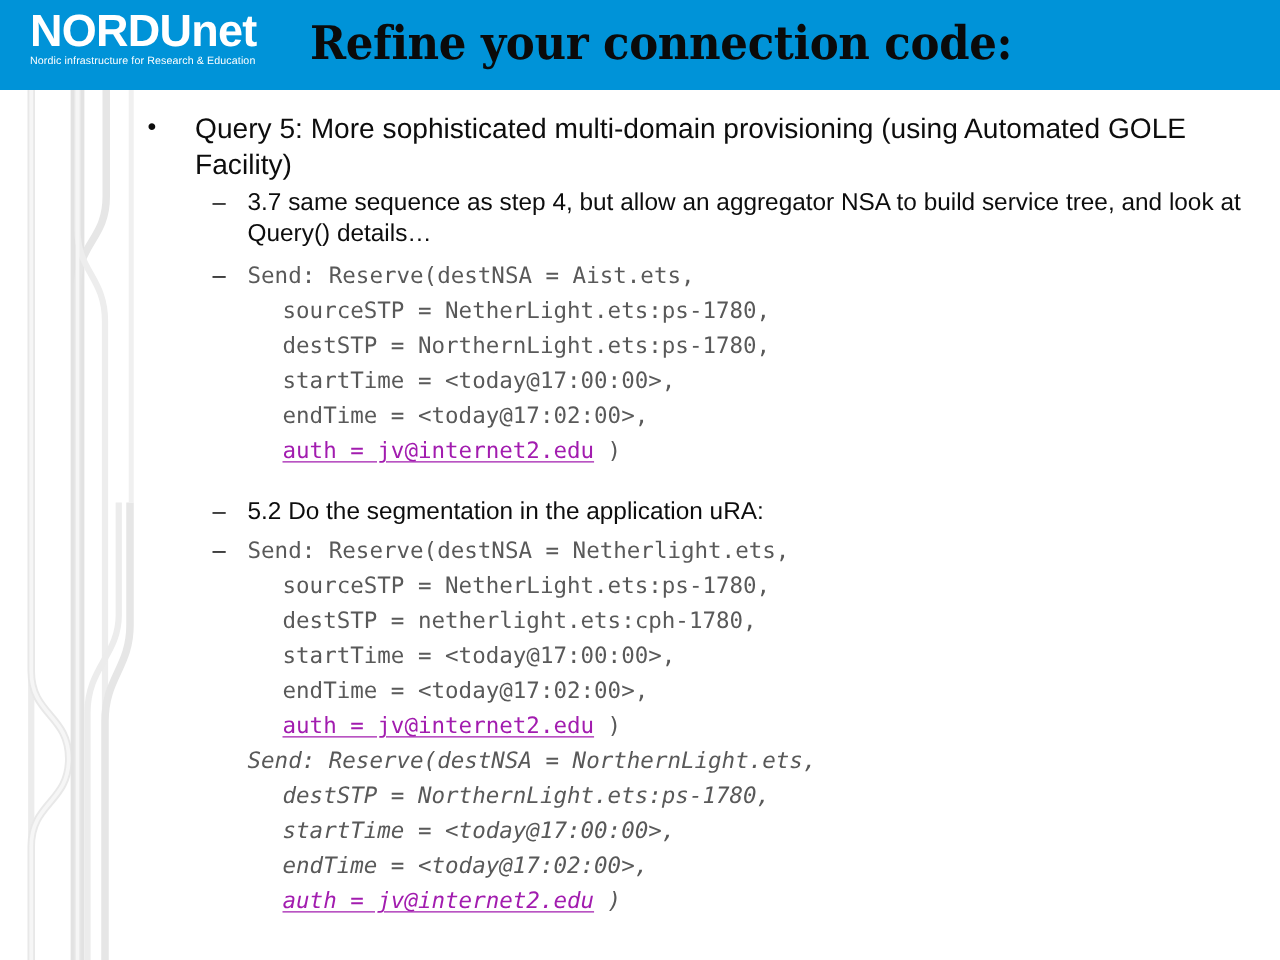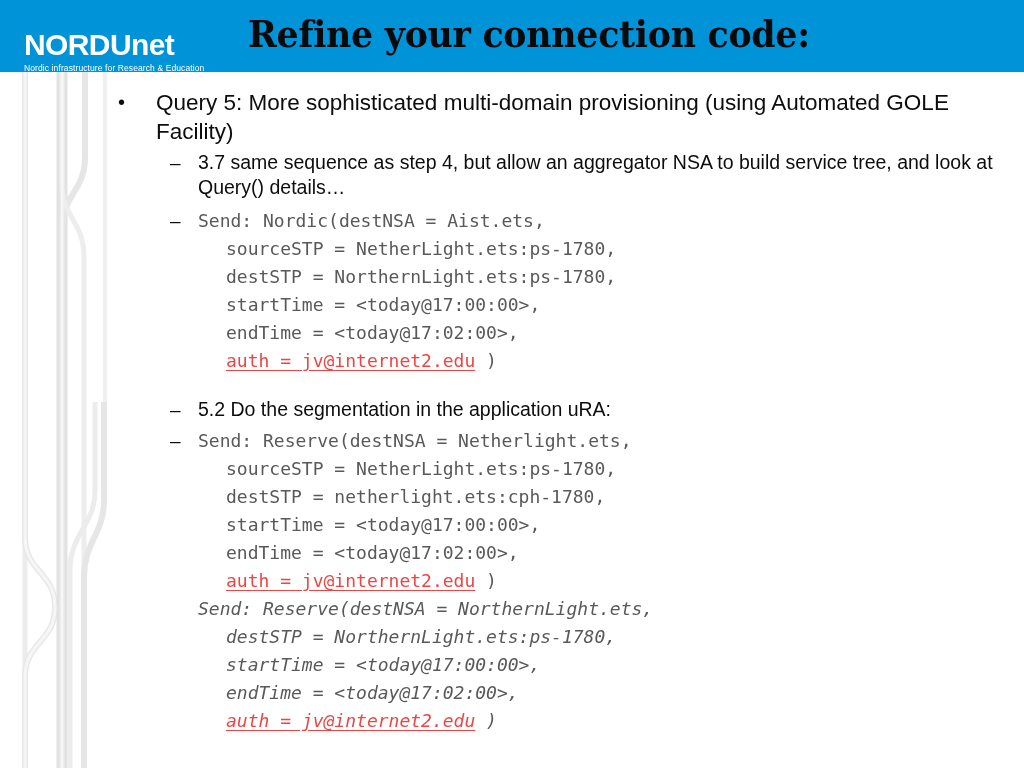--- a/index.html
+++ b/index.html
@@ -26,26 +26,25 @@
     background: #0093d8;
     overflow: hidden;
   }
   #logo-block {
     position: absolute;
     left: 24px; top: 8px;
     width: 200px;
   }
   #logo-wordmark {
     font-family: "Liberation Sans", sans-serif;
-    font-size: 30px;
+    font-size: 36px;
     line-height: 34px;
     color: #ffffff;
     letter-spacing: -0.6px;
     white-space: nowrap;
-    margin-top: 20px;
   }
   #logo-wordmark .bold { font-weight: bold; }
   #logo-wordmark .light { font-weight: bold; }
   #logo-tagline {
     font-family: "Liberation Sans", sans-serif;
     font-size: 8.5px;
     font-weight: normal;
     color: #ffffff;
     letter-spacing: 0.1px;
     margin-top: 1px;
@@ -153,21 +152,21 @@
   }
   .code-line .txt {
     display: inline-block;
     margin-left: 28px;
     white-space: pre;
   }
   .code-line.cont .txt { margin-left: 56px; }
   .code-line.nodash .txt { margin-left: 28px; }
 
   .link {
-    color: #ef4444;
+    color: #a21caf;
     text-decoration: underline;
     text-underline-offset: 3px;
   }
   .tail {
     color: #595959;
     text-decoration: none;
   }
 </style>
 </head>
 <body>
@@ -219,21 +218,21 @@
       <span class="marker">•</span>
       <span class="body">Query 5:  More sophisticated multi-domain provisioning (using Automated GOLE Facility)</span>
     </div>
 
     <div class="bullet-l2" style="top:78px;">
       <span class="marker">–</span>
       <span class="body">3.7 same sequence as step 4, but allow an aggregator NSA to build service tree, and look at Query() details…</span>
     </div>
 
     <div class="code-block" id="code-block-1" style="top:135px;">
-        <div class="code-line"><span class="marker">–</span><span class="txt">Send: Nordic(destNSA = Aist.ets,</span></div>
+        <div class="code-line"><span class="marker">–</span><span class="txt">Send: Reserve(destNSA = Aist.ets,</span></div>
         <div class="code-line cont"><span class="txt">sourceSTP = NetherLight.ets:ps-1780,</span></div>
         <div class="code-line cont"><span class="txt">destSTP = NorthernLight.ets:ps-1780,</span></div>
         <div class="code-line cont"><span class="txt">startTime = &lt;today@17:00:00&gt;,</span></div>
         <div class="code-line cont"><span class="txt">endTime = &lt;today@17:02:00&gt;,</span></div>
         <div class="code-line cont"><span class="txt"><span class="link">auth = jv@internet2.edu</span><span class="tail"> )</span></span></div>
       </div>
 
     <div class="bullet-l2" style="top:325px;">
       <span class="marker">–</span>
       <span class="body">5.2 Do the segmentation in the application uRA:</span>

